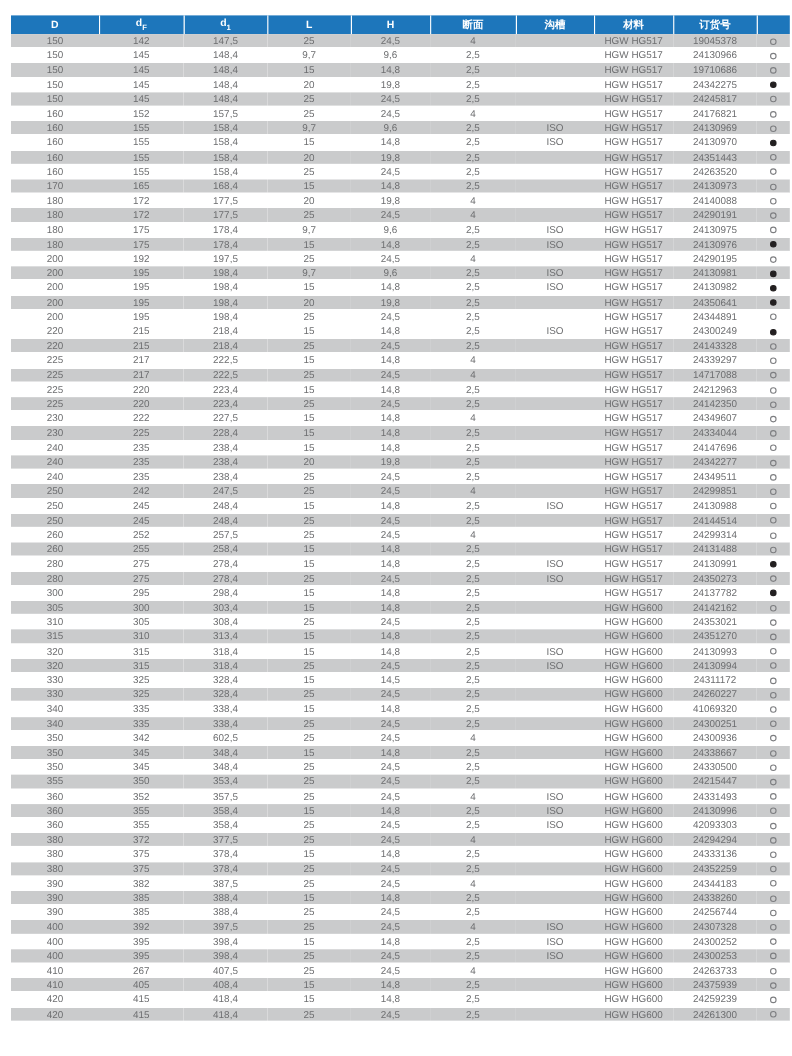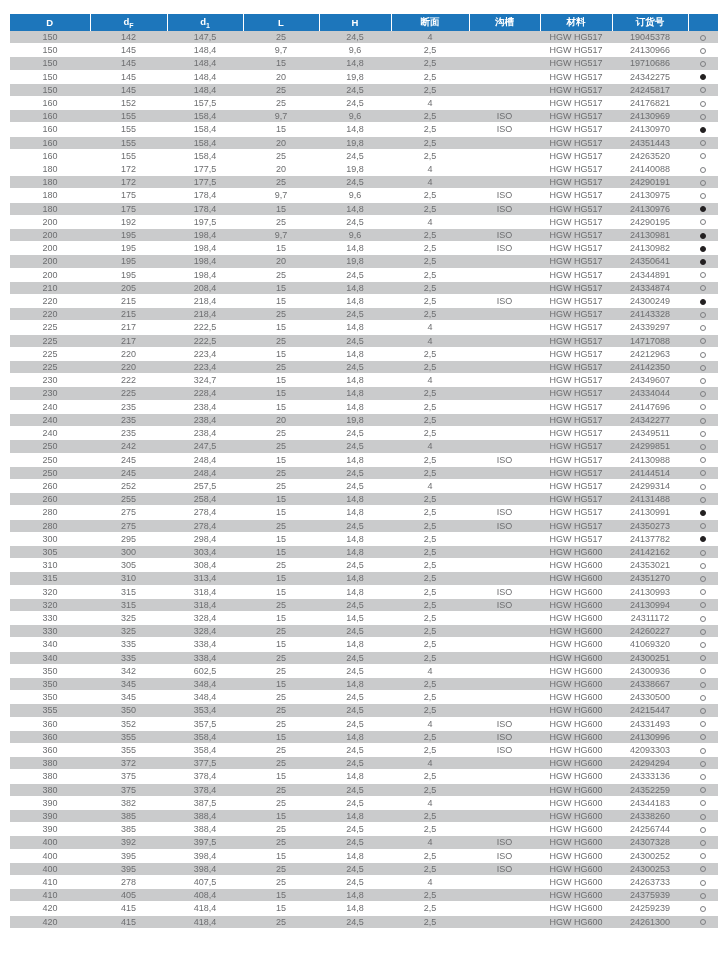--- a/index.html
+++ b/index.html
@@ -175,20 +175,32 @@
           <td>155</td>
           <td>158,4</td>
           <td>25</td>
           <td>24,5</td>
           <td>2,5</td>
           <td></td>
           <td>HGW HG517</td>
           <td>24263520</td>
           <td><span class="dot open"></span></td>
         </tr>
+        <tr class="stripe">
+          <td>170</td>
+          <td>165</td>
+          <td>168,4</td>
+          <td>15</td>
+          <td>14,8</td>
+          <td>2,5</td>
+          <td></td>
+          <td>HGW HG517</td>
+          <td>24130973</td>
+          <td><span class="dot open"></span></td>
+        </tr>
         <tr>
           <td>180</td>
           <td>172</td>
           <td>177,5</td>
           <td>20</td>
           <td>19,8</td>
           <td>4</td>
           <td></td>
           <td>HGW HG517</td>
           <td>24140088</td>
@@ -283,32 +295,20 @@
           <td>195</td>
           <td>198,4</td>
           <td>25</td>
           <td>24,5</td>
           <td>2,5</td>
           <td></td>
           <td>HGW HG517</td>
           <td>24344891</td>
           <td><span class="dot open"></span></td>
         </tr>
-        <tr class="stripe">
-          <td>210</td>
-          <td>205</td>
-          <td>208,4</td>
-          <td>15</td>
-          <td>14,8</td>
-          <td>2,5</td>
-          <td></td>
-          <td>HGW HG517</td>
-          <td>24334874</td>
-          <td><span class="dot open"></span></td>
-        </tr>
         <tr>
           <td>220</td>
           <td>215</td>
           <td>218,4</td>
           <td>15</td>
           <td>14,8</td>
           <td>2,5</td>
           <td>ISO</td>
           <td>HGW HG517</td>
           <td>24300249</td>
@@ -370,21 +370,21 @@
           <td>24,5</td>
           <td>2,5</td>
           <td></td>
           <td>HGW HG517</td>
           <td>24142350</td>
           <td><span class="dot open"></span></td>
         </tr>
         <tr>
           <td>230</td>
           <td>222</td>
-          <td>324,7</td>
+          <td>227,5</td>
           <td>15</td>
           <td>14,8</td>
           <td>4</td>
           <td></td>
           <td>HGW HG517</td>
           <td>24349607</td>
           <td><span class="dot open"></span></td>
         </tr>
         <tr class="stripe">
           <td>230</td>
@@ -825,21 +825,21 @@
           <td>25</td>
           <td>24,5</td>
           <td>2,5</td>
           <td>ISO</td>
           <td>HGW HG600</td>
           <td>24300253</td>
           <td><span class="dot open"></span></td>
         </tr>
         <tr>
           <td>410</td>
-          <td>278</td>
+          <td>267</td>
           <td>407,5</td>
           <td>25</td>
           <td>24,5</td>
           <td>4</td>
           <td></td>
           <td>HGW HG600</td>
           <td>24263733</td>
           <td><span class="dot open"></span></td>
         </tr>
         <tr class="stripe">

